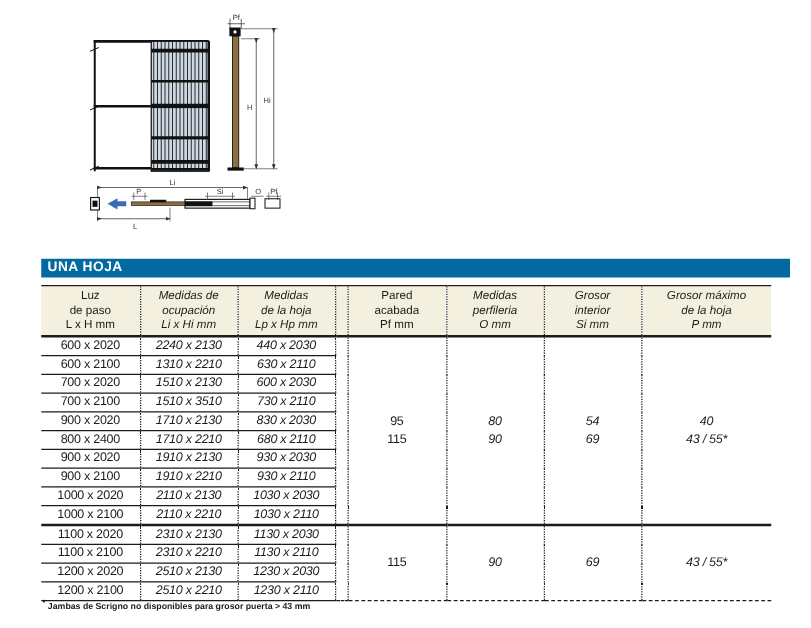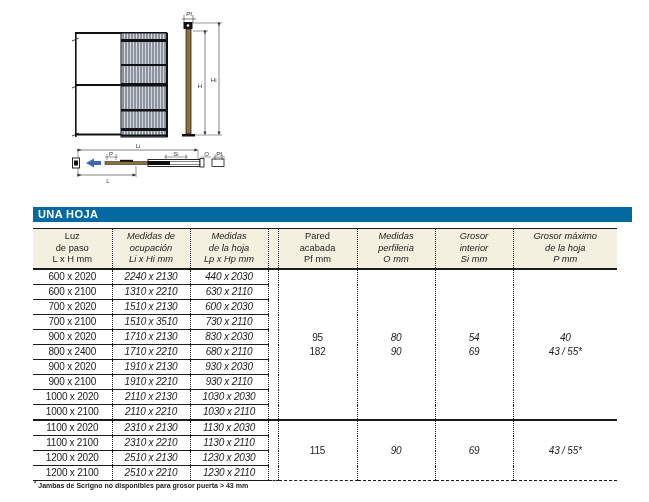--- a/index.html
+++ b/index.html
@@ -161,21 +161,21 @@
 P mm</th>
       </tr>
     </thead>
     <tbody>
         <tr>
           <td class="c0">600 x 2020</td>
           <td class="c1 bl">2240 x 2130</td>
           <td class="c2 bl">440 x 2030</td>
           <td class="bl br mb-solid" rowspan="10"></td>
           <td class="merged mb-solid" rowspan="10">95
-182</td>
+115</td>
           <td class="merged bl mb-solid" rowspan="10">80
 90</td>
           <td class="merged bl mb-solid" rowspan="10">54
 69</td>
           <td class="merged bl mb-solid" rowspan="10">40
 43 / 55*</td>
         </tr>
         <tr>
           <td class="c0">600 x 2100</td>
           <td class="c1 bl">1310 x 2210</td>

